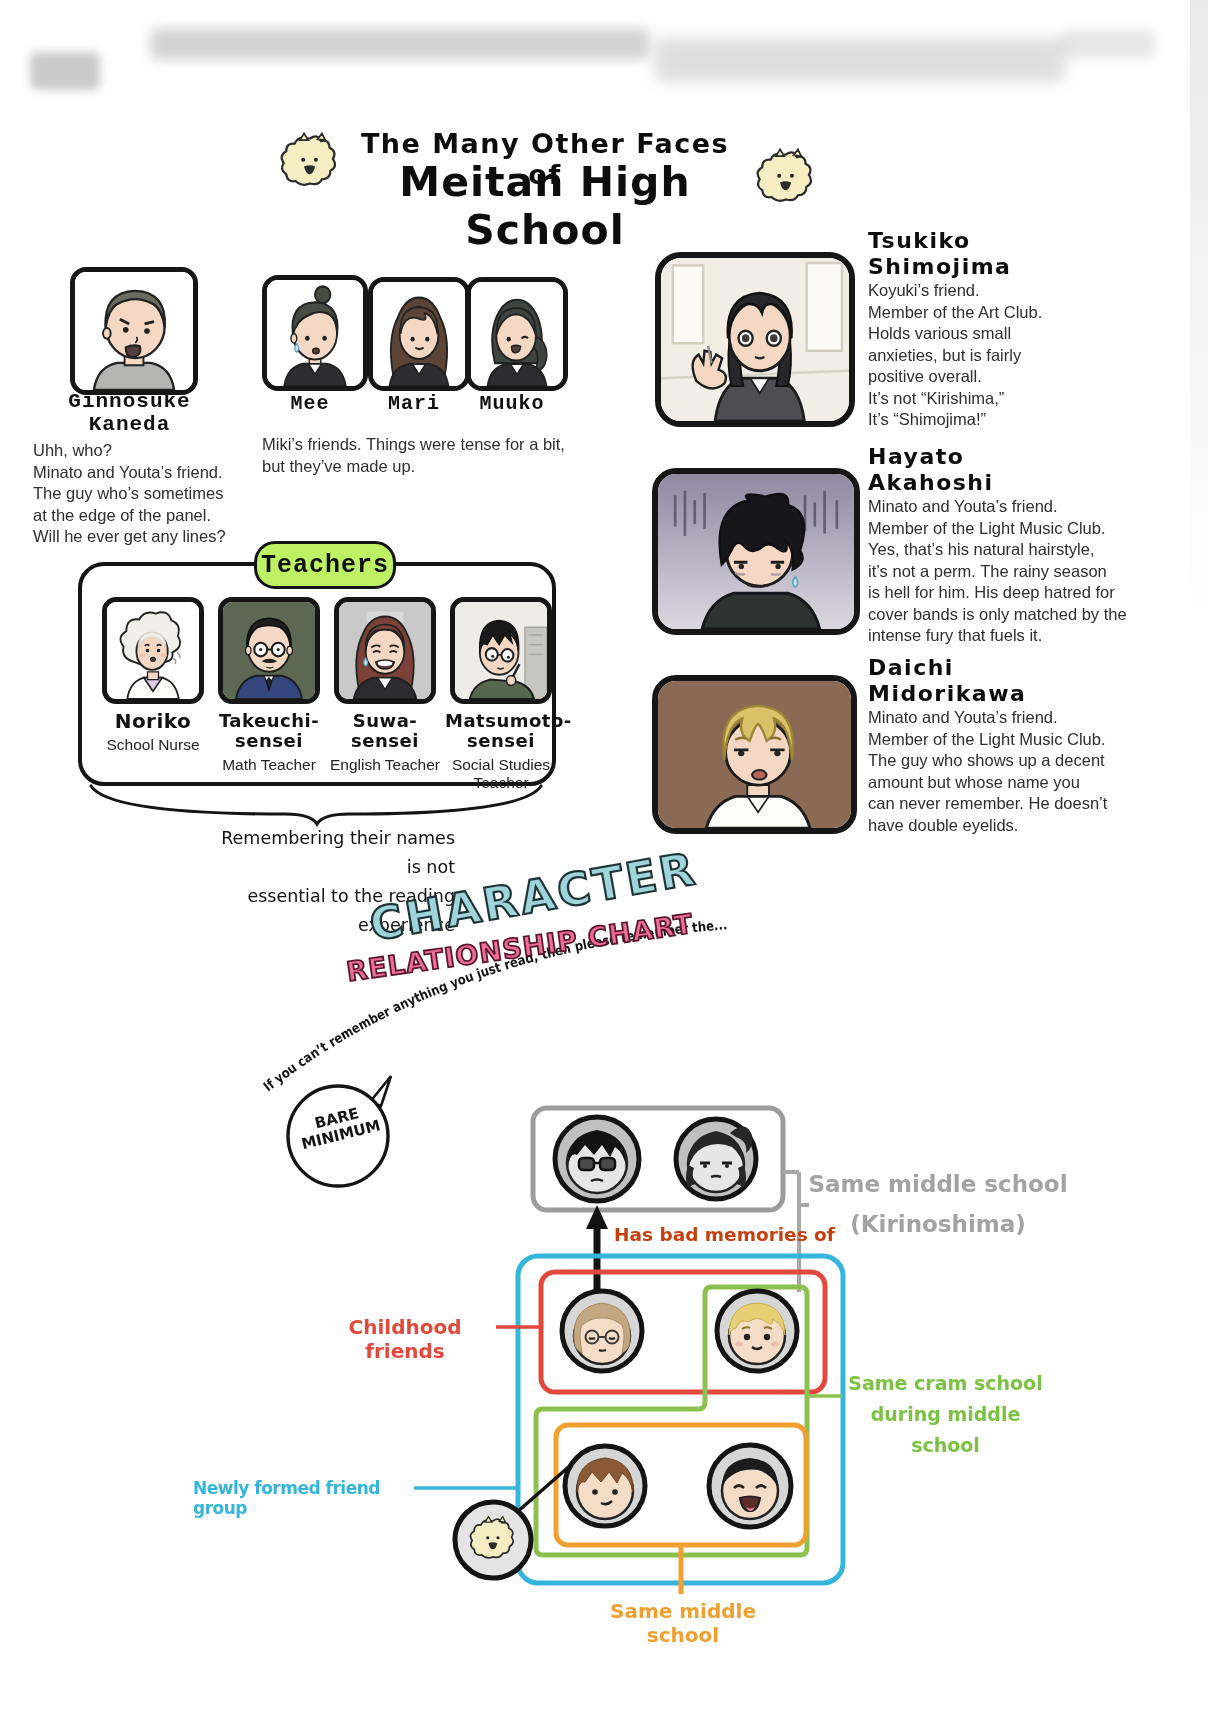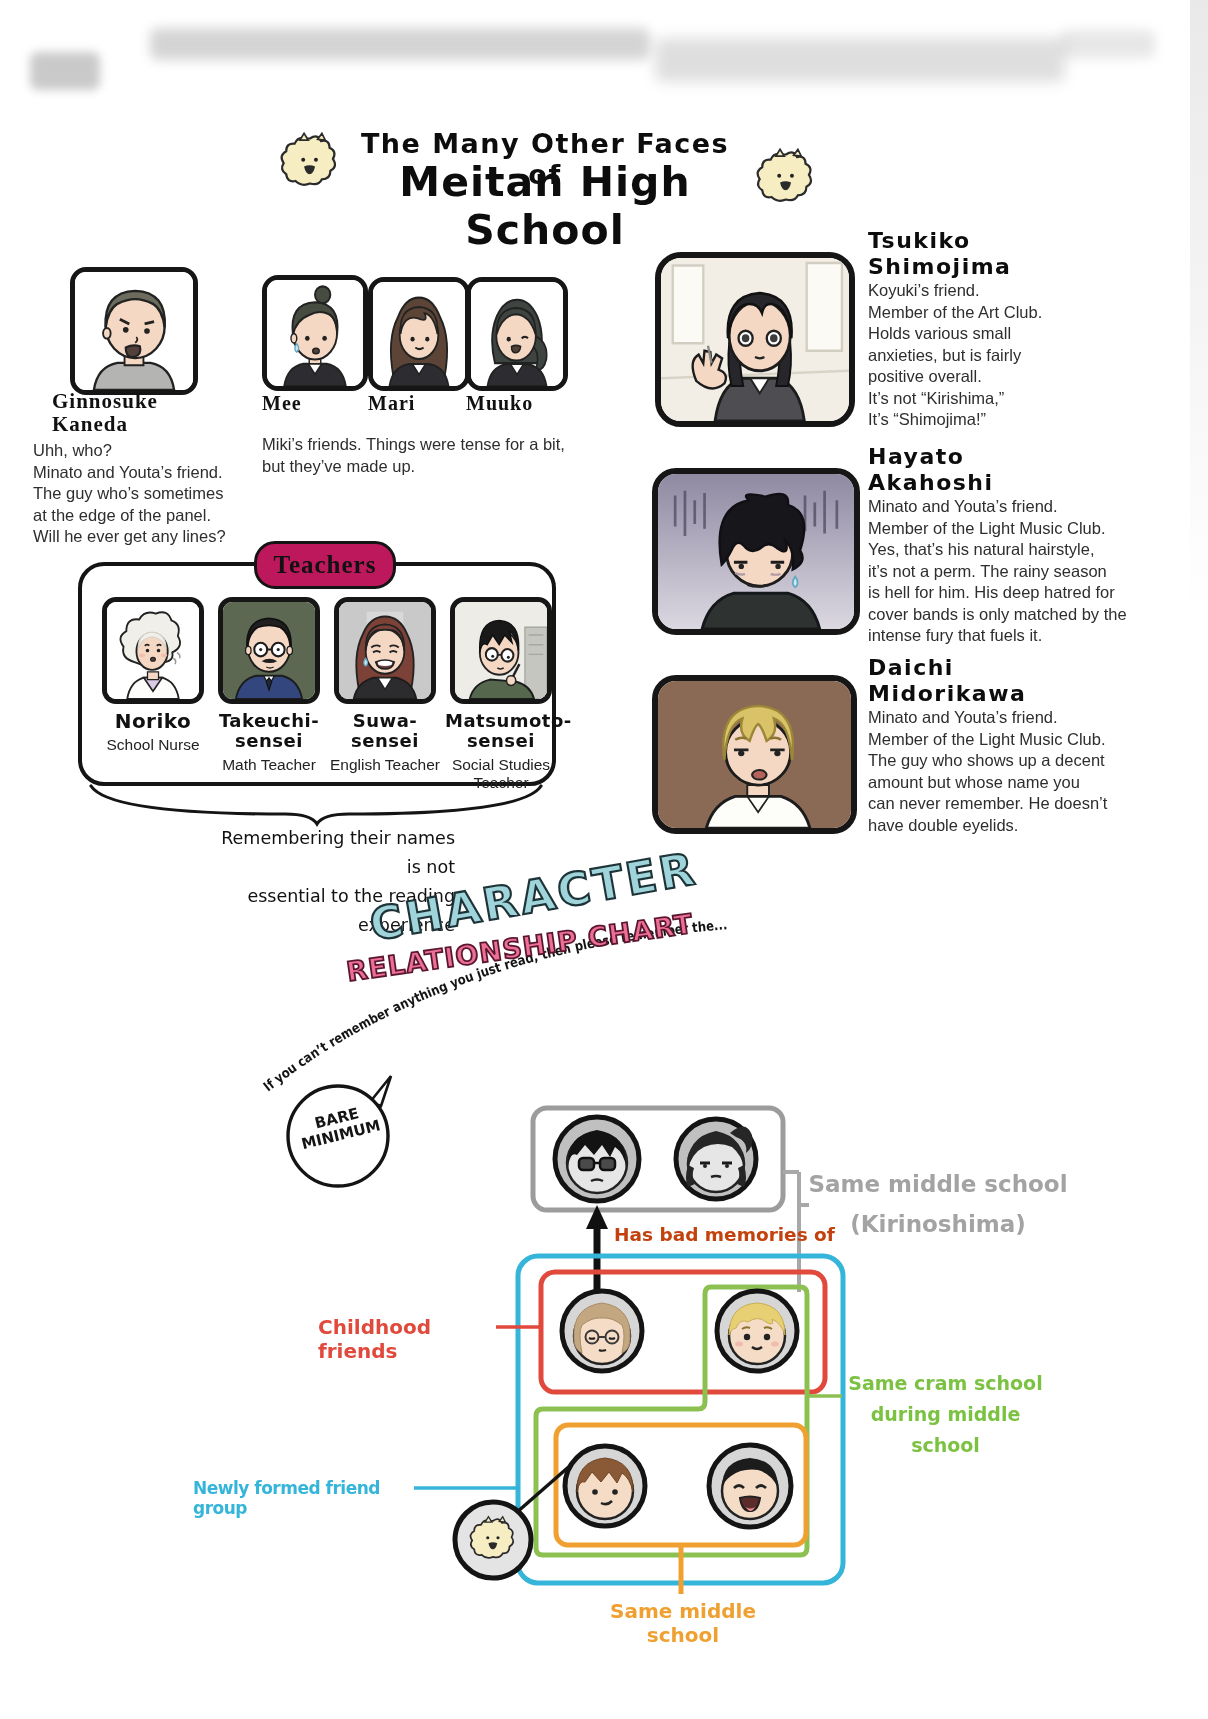--- a/index.html
+++ b/index.html
@@ -4,21 +4,21 @@
 <style>
   html,body{margin:0;padding:0;background:#fff;}
   .page{position:relative;width:1208px;height:1719px;background:#ffffff;overflow:hidden;
         font-family:"Liberation Sans",sans-serif;color:#2e2e2e;padding-left:44px;}
   .abs{position:absolute;}
   .pre{white-space:pre-line;}
   
   .frame{position:absolute;border:5px solid #161616;border-radius:16px;background:#fff;overflow:hidden;}
   .frame svg{display:block;width:100%;height:100%;}
   
-  .mname{font-family:Liberation Serif, serif;font-weight:bold;color:#111;text-align:left;
+  .mname{font-family:Liberation Mono, monospace;font-weight:bold;color:#111;text-align:center;
          letter-spacing:1px;white-space:pre-line;}
   .desc{font-size:16.5px;line-height:21.5px;color:#2e2e2e;white-space:pre-line;}
   .title1{font-family:"DejaVu Sans",sans-serif;font-weight:bold;font-size:27px;letter-spacing:1.5px;color:#0d0d0d;text-align:center;}
   .title2{font-family:"DejaVu Sans",sans-serif;font-weight:bold;font-size:41px;letter-spacing:1px;color:#0d0d0d;text-align:center;}
   .tcell{position:absolute;width:112px;text-align:center;}
   .tframe{width:92px;height:97px;border:5px solid #161616;border-radius:14px;background:#fff;overflow:hidden;margin:0 auto;}
   .tframe svg{display:block;width:100%;height:100%;}
   .tname{font-family:"DejaVu Sans",sans-serif;font-weight:bold;font-size:18px;line-height:20px;color:#111;white-space:pre-line;margin-top:7px;letter-spacing:0.5px;}
   .trole{font-size:15.5px;line-height:18px;color:#222;white-space:pre-line;margin-top:5px;}
   .note{font-size:17.5px;line-height:29px;color:#111;text-align:right;white-space:pre-line;font-family:"DejaVu Sans",sans-serif;}
@@ -135,21 +135,21 @@
     </div>
     <div class="abs mname" style="left:262px;top:392px;width:96px;font-size:20px;">Mee</div>
     <div class="abs mname" style="left:368px;top:392px;width:92px;font-size:20px;">Mari</div>
     <div class="abs mname" style="left:466px;top:392px;width:92px;font-size:20px;">Muuko</div>
     <div class="abs desc" style="left:262px;top:434px;width:330px;">Miki’s friends. Things were tense for a bit,
 but they’ve made up.</div>
   </div>
 
   <div>
     <div class="abs" style="left:78px;top:562px;width:470px;height:216px;border:4px solid #141414;border-radius:26px;background:#fff;"></div>
-    <div class="abs" style="left:254px;top:541px;width:136px;height:42px;border:3.5px solid #141414;border-radius:21px;background:#be185d;display:flex;align-items:center;justify-content:center;">
+    <div class="abs" style="left:254px;top:541px;width:136px;height:42px;border:3.5px solid #141414;border-radius:21px;background:#bef264;display:flex;align-items:center;justify-content:center;">
       <span class="mname" style="font-size:25px;">Teachers</span>
     </div>
 
     <div class="tcell" style="left:97px;top:597px;">
       <div class="tframe">
         <svg viewBox="0 0 100 100" preserveAspectRatio="none">
           <rect width="100" height="100" fill="#fff"></rect>
           <path d="M30,62 Q15,58 18,46 Q10,36 21,30 Q21,16 35,18 Q41,8 53,12 Q66,7 70,19 Q81,23 77,35 Q84,46 71,52 Q73,62 59,62 Q45,69 30,62 Z" fill="#f1efe9" stroke="#222" stroke-width="2"></path>
           <path d="M22,100 Q25,82 40,78 L60,78 Q75,82 78,100 Z" fill="#fdfdfc" stroke="#222" stroke-width="2"></path>
           <path d="M40,78 L50,92 L60,78 Z" fill="#d9cae6" stroke="#222" stroke-width="1.8"></path>
@@ -446,20 +446,20 @@
 
     <div class="abs pre" style="left:293px;top:1110px;width:92px;text-align:center;transform:rotate(-14deg);font-family:'DejaVu Sans',sans-serif;font-weight:bold;font-size:15px;line-height:17px;color:#141414;">BARE
 MINIMUM</div>
 
     <div class="bigtitle" style="left:368px;top:872px;width:310px;transform:rotate(-10deg);font-size:45px;letter-spacing:3px;color:#9fd4da;-webkit-text-stroke:2.2px #1e3338;">CHARACTER</div>
     <div class="bigtitle" style="left:340px;top:932px;width:360px;transform:rotate(-8deg);font-size:27px;letter-spacing:1px;color:#ec6f94;-webkit-text-stroke:1.8px #5a1630;">RELATIONSHIP CHART</div>
 
     <div class="clabel" style="left:614px;top:1224px;font-size:18.5px;color:#c2410c;">Has bad memories of</div>
     <div class="clabel" style="left:800px;top:1164px;width:276px;text-align:center;font-size:23px;line-height:40px;color:#a3a3a3;">Same middle school
 (Kirinoshima)</div>
-    <div class="clabel" style="left:318px;top:1315px;width:174px;text-align:left;font-size:20px;color:#e0493c;">Childhood friends</div>
+    <div class="clabel" style="left:318px;top:1315px;width:174px;text-align:center;font-size:20px;color:#e0493c;">Childhood friends</div>
     <div class="clabel" style="left:193px;top:1478px;width:218px;font-size:17px;letter-spacing:-0.5px;color:#35b5d9;">Newly formed friend group</div>
     <div class="clabel" style="left:848px;top:1368px;width:195px;text-align:center;font-size:19px;line-height:31px;color:#7cc242;">Same cram school
 during middle school</div>
     <div class="clabel" style="left:593px;top:1599px;width:180px;text-align:center;font-size:20px;color:#f0a030;">Same middle school</div>
   </div>
 
 </div>
 
 </body></html>

